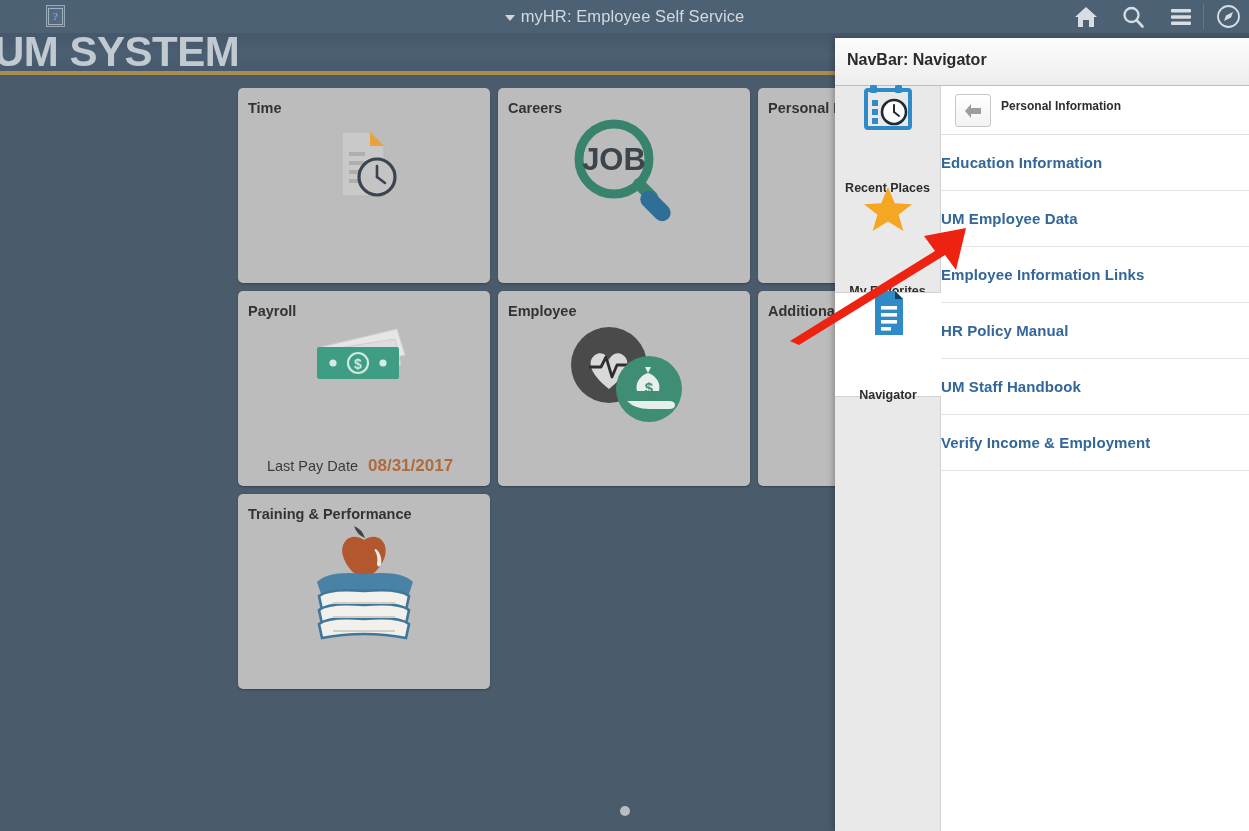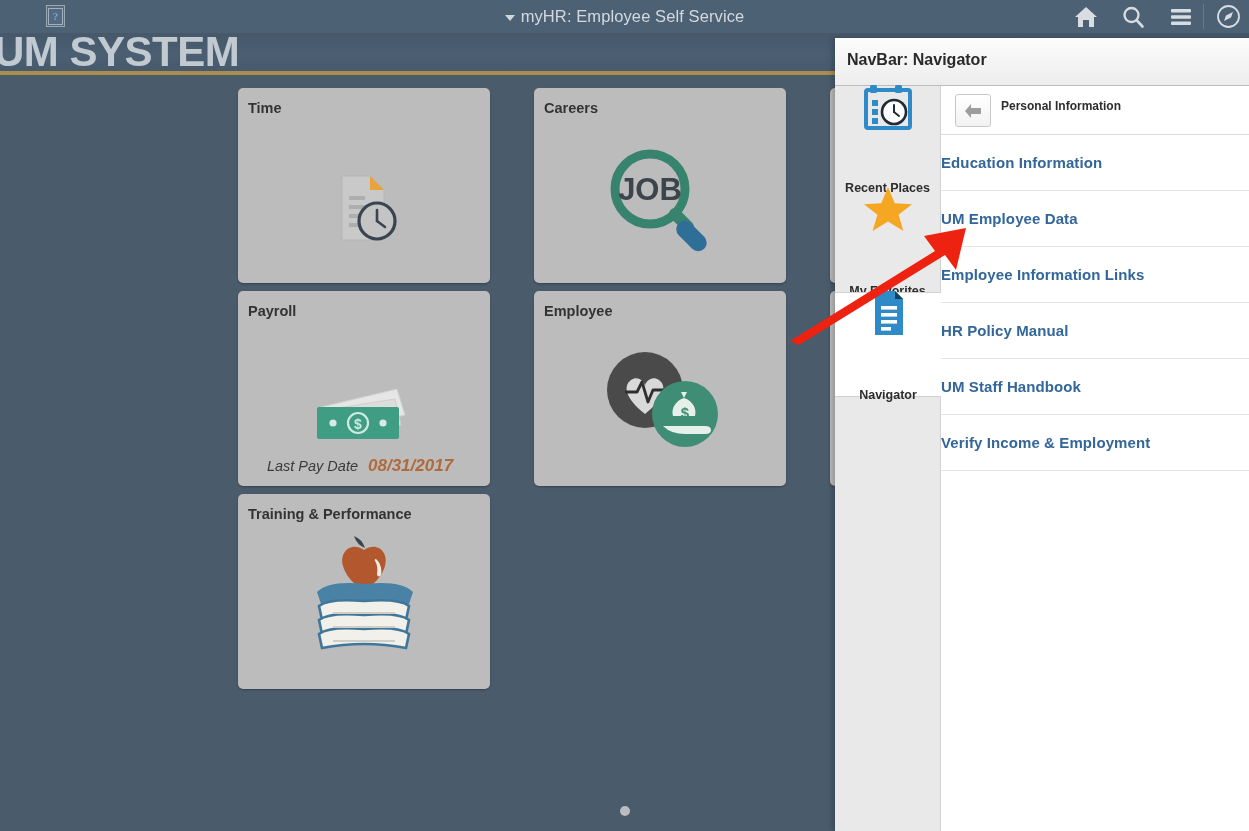--- a/index.html
+++ b/index.html
@@ -106,21 +106,21 @@
     z-index: 6;
   }
 
   
   #tilegrid {
     position: absolute;
     left: 238px; top: 88px;
     width: 620px;
     z-index: 4;
   }
-  .tile-row { display: flex; gap: 36px; }
+  .tile-row { display: flex; }
   .tile {
     width: 252px;
     height: 195px;
     background: #bcbcbc;
     border-radius: 5px;
     margin: 0 8px 8px 0;
     position: relative;
     box-shadow: 0 1px 2px rgba(0,0,0,.28);
     overflow: hidden;
     flex: none;
@@ -130,29 +130,28 @@
     left: 10px; top: 12px;
     font-size: 14.5px;
     font-weight: bold;
     color: #333333;
     white-space: nowrap;
   }
   .tile-art {
     position: absolute;
     left: 0; right: 0; top: 26px;
     height: 140px;
-    display: flex; align-items: flex-end; justify-content: center;
+    display: flex; align-items: flex-start; justify-content: center;
   }
   .tile-footer {
     position: absolute;
     left: 0; right: 8px; bottom: 10px;
     text-align: center;
     font-size: 14.5px;
     color: #3a3a3a;
-    font-style: italic;
   }
   .tile-footer .value {
     color: #b06a3c;
     font-weight: bold;
     font-size: 17px;
     margin-left: 6px;
   }
   #pagedot {
     position: absolute;
     left: 620px; top: 806px;

